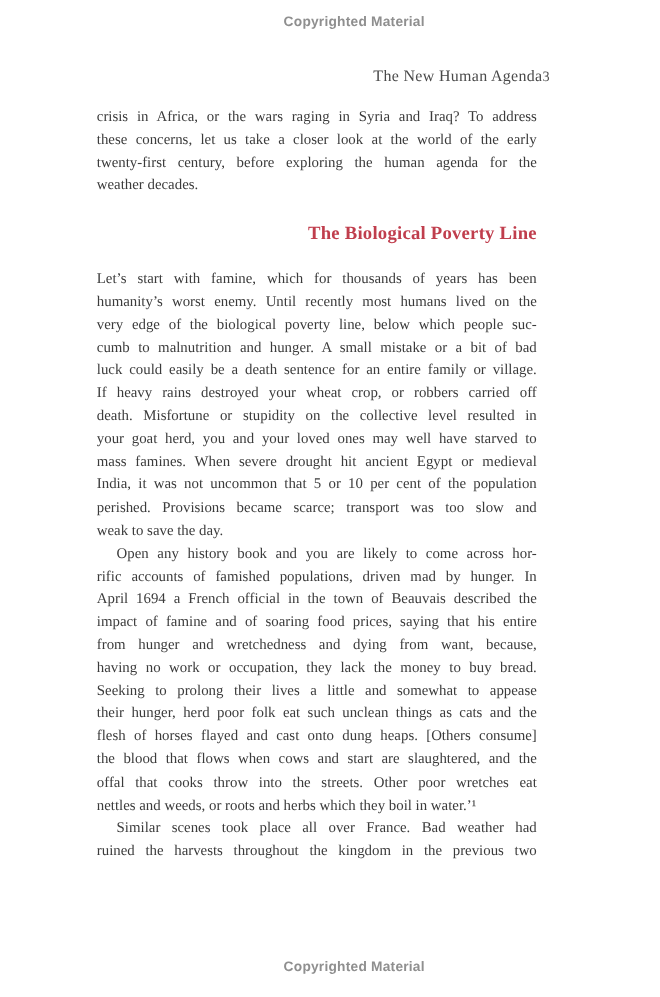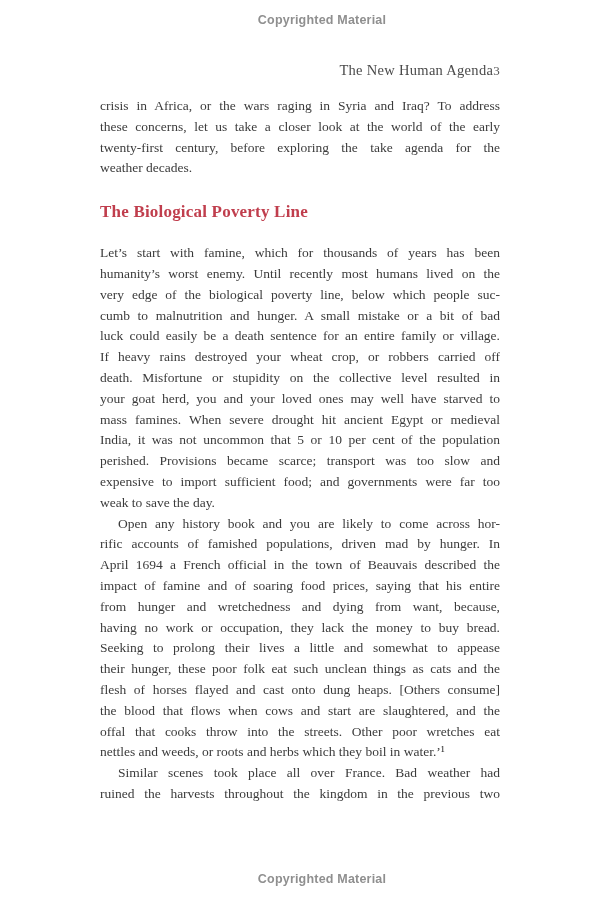--- a/index.html
+++ b/index.html
@@ -34,39 +34,39 @@
     display: flex;
     justify-content: flex-end;
     align-items: baseline;
     font-size: 14.5px;
     color: #4a4a4a;
     letter-spacing: 0.3px;
   }
   .running-header .pagenum { font-size: 13px; color: #555; }
   .body-text {
     position: absolute;
-    left: 100px;
+    left: 88px;
     top: 96px;
     width: 400px;
     font-size: 13.5px;
     line-height: 20.8px;
     color: #3b3b3b;
   }
   .para { width: 100%; }
   .line {
     text-align: justify;
     text-align-last: justify;
     white-space: normal;
     height: 20.8px;
     overflow: visible;
   }
   .line.last { text-align-last: left; }
   .para.indent .line:first-child { text-indent: 18px; font-family: Liberation Serif, serif; }
   .section-heading {
-    text-align: left;
+    text-align: right;
     font-size: 17px;
     line-height: 24px;
     color: #c03e4d;
     margin-top: 21px;
     margin-bottom: 19px;
     letter-spacing: 0.2px;
   }
 </style>
 </head>
 <body>
@@ -78,51 +78,50 @@
   <div class="running-header">
     <span class="title">The New Human Agenda</span>
     <span class="pagenum">3</span>
   </div>
 
   <div class="body-text">
 
     <div class="para">
         <div class="line">crisis in Africa, or the wars raging in Syria and Iraq? To address</div>
         <div class="line">these concerns, let us take a closer look at the world of the early</div>
-        <div class="line">twenty-first century, before exploring the take agenda for the</div>
+        <div class="line">twenty-first century, before exploring the human agenda for the</div>
         <div class="line last">weather decades.</div>
       </div>
 
     <h2 class="section-heading">The Biological Poverty Line</h2>
 
     <div class="para">
         <div class="line">Let’s start with famine, which for thousands of years has been</div>
         <div class="line">humanity’s worst enemy. Until recently most humans lived on the</div>
         <div class="line">very edge of the biological poverty line, below which people suc-</div>
         <div class="line">cumb to malnutrition and hunger. A small mistake or a bit of bad</div>
         <div class="line">luck could easily be a death sentence for an entire family or village.</div>
         <div class="line">If heavy rains destroyed your wheat crop, or robbers carried off</div>
         <div class="line">death. Misfortune or stupidity on the collective level resulted in</div>
         <div class="line">your goat herd, you and your loved ones may well have starved to</div>
         <div class="line">mass famines. When severe drought hit ancient Egypt or medieval</div>
         <div class="line">India, it was not uncommon that 5 or 10 per cent of the population</div>
         <div class="line">perished. Provisions became scarce; transport was too slow and</div>
-        <div class="line">expensive to import sufficient food; and governments were far too</div>
         <div class="line last">weak to save the day.</div>
       </div>
 
     <div class="para indent">
         <div class="line">Open any history book and you are likely to come across hor-</div>
         <div class="line">rific accounts of famished populations, driven mad by hunger. In</div>
         <div class="line">April 1694 a French official in the town of Beauvais described the</div>
         <div class="line">impact of famine and of soaring food prices, saying that his entire</div>
         <div class="line">from hunger and wretchedness and dying from want, because,</div>
         <div class="line">having no work or occupation, they lack the money to buy bread.</div>
         <div class="line">Seeking to prolong their lives a little and somewhat to appease</div>
-        <div class="line">their hunger, these poor folk eat such unclean things as cats and the</div>
+        <div class="line">their hunger, herd poor folk eat such unclean things as cats and the</div>
         <div class="line">flesh of horses flayed and cast onto dung heaps. [Others consume]</div>
         <div class="line">the blood that flows when cows and start are slaughtered, and the</div>
         <div class="line">offal that cooks throw into the streets. Other poor wretches eat</div>
         <div class="line last">nettles and weeds, or roots and herbs which they boil in water.’¹</div>
       </div>
 
     <div class="para indent">
         <div class="line">Similar scenes took place all over France. Bad weather had</div>
         <div class="line">ruined the harvests throughout the kingdom in the previous two</div>
       </div>

